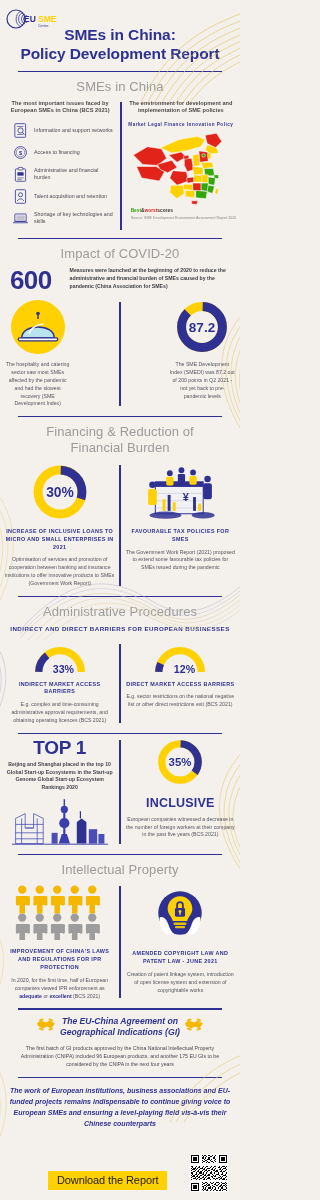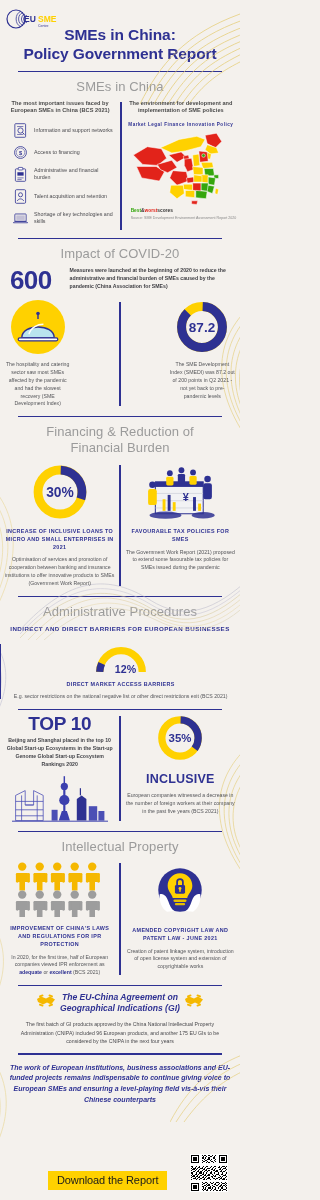--- a/index.html
+++ b/index.html
@@ -377,21 +377,21 @@
       <path d="M38 16 A 10.5 10.5 0 0 0 38 36"></path>
       <path d="M42 19 A 7 7 0 0 0 42 33"></path>
     </g>
     <text x="36" y="31" font-family="Liberation Sans, sans-serif" font-size="17" font-weight="bold" fill="#2e3192">EU</text>
     <text x="64" y="31" font-family="Liberation Sans, sans-serif" font-size="17" font-weight="bold" fill="#ffd100">SME</text>
     <text x="64" y="41" font-family="Liberation Sans, sans-serif" font-size="7" fill="#2e3192">Centre</text>
   </svg>
 
   <div class="title-wrap">
     <div class="main-title">SMEs  in China:</div>
-    <div class="main-title">Policy Government Report</div>
+    <div class="main-title">Policy Development Report</div>
   </div>
   <div class="rule"></div>
 
   <div class="sec-title">SMEs in China</div>
 
   <div class="cols" style="margin-top:5px;">
     <div class="col" style="padding:0 4px;">
       <div class="colhead">The most important issues faced by European SMEs in China (BCS 2021)</div>
       <div class="issues">
 
@@ -620,40 +620,49 @@
       <div class="body-txt">The Government Work Report (2021) proposed to extend some favourable tax policies for SMEs issued during the pandemic</div>
     </div>
   </div>
 
   <div class="rule thin" style="margin-top:8px;"></div>
 
   <div class="sec-title">Administrative Procedures</div>
   <div class="sec-sub">INDIRECT AND DIRECT BARRIERS FOR EUROPEAN BUSINESSES</div>
 
   <div class="cols" style="margin-top:8px;">
+    <div class="col">
+      <svg class="gauge" width="56" height="34" viewBox="0 0 100 58">
+        <path d="M12 52 A 38 38 0 0 1 88 52" fill="none" stroke="#ffd100" stroke-width="13" stroke-linecap="butt"></path>
+        <path d="M12 52 A 38 38 0 0 1 27 22.5" fill="none" stroke="#2e3192" stroke-width="13" stroke-linecap="butt"></path>
+        <text x="56" y="54" text-anchor="middle" font-family="Liberation Sans, sans-serif" font-size="19" font-weight="bold" fill="#2e3192">33%</text>
+      </svg>
+      <div class="cap-blue" style="margin-top:5px;">INDIRECT MARKET ACCESS BARRIERS</div>
+      <div class="body-txt">E.g. complex and time-consuming administrative approval requirements, and obtaining operating licences (BCS 2021)</div>
+    </div>
 
     <div class="divider"></div>
 
     <div class="col">
       <svg class="gauge" width="56" height="34" viewBox="0 0 100 58">
         <path d="M12 52 A 38 38 0 0 1 88 52" fill="none" stroke="#ffd100" stroke-width="13" stroke-linecap="butt"></path>
         <path d="M12 52 A 38 38 0 0 1 15.5 37" fill="none" stroke="#2e3192" stroke-width="13" stroke-linecap="butt"></path>
         <text x="58" y="54" text-anchor="middle" font-family="Liberation Sans, sans-serif" font-size="19" font-weight="bold" fill="#2e3192">12%</text>
       </svg>
       <div class="cap-blue" style="margin-top:5px;">DIRECT MARKET ACCESS BARRIERS</div>
       <div class="body-txt">E.g. sector restrictions on the national  negative list or other direct restrictions exit (BCS 2021)</div>
     </div>
   </div>
 
   <div class="rule thin" style="margin-top:8px;"></div>
 
 
   <div class="cols" style="margin-top:4px;">
     <div class="col">
-      <div class="top10">TOP 10</div>
+      <div class="top10">TOP 1</div>
       <div class="body-txt" style="font-weight:bold;color:#44454a;margin-top:4px;">Beijing and Shanghai placed in the top 10 Global Start-up Ecosystems in the Start-up Genome Global Start-up Ecosystem Rankings 2020</div>
       <svg class="skyline" width="96" height="48" viewBox="0 0 160 80" style="margin-top:6px;">
         <g fill="none" stroke="#4b4fb5" stroke-width="1.3">
 
           <path d="M6 76 L6 34 L22 26 L22 50 L36 50 L36 26 L52 34 L52 76 Z"></path>
           <path d="M22 50 L36 50"></path>
           <line x1="6" y1="44" x2="52" y2="44"></line>
           <line x1="6" y1="58" x2="52" y2="58"></line>
           <line x1="6" y1="68" x2="52" y2="68"></line>
           <line x1="16" y1="34" x2="16" y2="76"></line>

